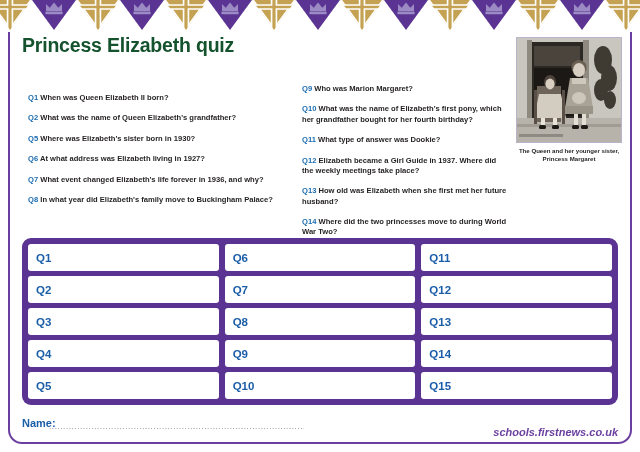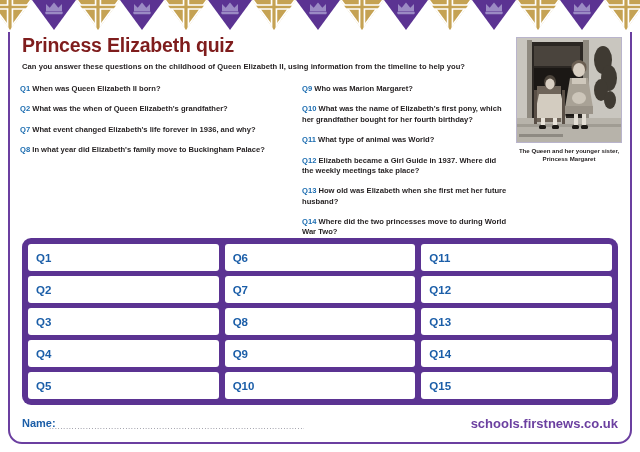--- a/index.html
+++ b/index.html
@@ -53,39 +53,39 @@
     left: 0; top: 0;
     width: 640px; height: 452px;
     z-index: 6;
   }
   #title {
     position: absolute;
     left: 22px;
     top: 34px;
     font-size: 19.5px;
     font-weight: bold;
-    color: #7f1d1d;
+    color: #14532d;
     letter-spacing: -0.2px;
   }
   #subtitle {
     position: absolute;
     left: 22px;
     top: 62px;
     font-size: 7.6px;
     font-weight: bold;
     color: #231f20;
     letter-spacing: 0.05px;
   }
 
   
   .qcol {
     position: absolute;
     top: 84px;
   }
-  #qcol-left  { left: 20px;  width: 278px; }
+  #qcol-left  { left: 28px;  width: 278px; margin-top: 9px; }
   #qcol-right { left: 302px; width: 205px; }
 
   .q-item {
     font-size: 7.6px;
     color: #231f20;
     line-height: 1.35;
     margin-bottom: 10.2px;
     font-weight: 600;
   }
   .q-num {
@@ -178,24 +178,25 @@
     font-size: 8px;
     color: #6b6b7a;
     letter-spacing: 0.6px;
     overflow: hidden;
     white-space: nowrap;
     line-height: 1;
   }
   #site-url {
     position: absolute;
     right: 0;
-    top: 2px;
-    font-size: 13px;
+    top: 12px;
+    font-size: 11px;
     font-weight: bold;
     color: #6b3fa0;
+    font-style: italic;
   }
 </style>
 </head>
 <body>
 
 <div id="page">
 
   <div id="card-border"></div>
 
   <div id="bunting">
@@ -240,33 +241,34 @@
         <use href="#uj" x="516" y="0"></use>
           <use href="#cr" x="560" y="0"></use>
         <use href="#uj" x="604" y="0"></use>
       </g>
     </svg>
   </div>
 
   <div id="content">
 
     <div id="title">Princess Elizabeth quiz</div>
-    <div id="subtitle">Can you answer these questions on the childhood of Queen Elizabeth II, using information from the timeline to help you?</div>
 
     <div class="qcol" id="qcol-left">
       <div class="q-item"><span class="q-num">Q1</span> <span>When was Queen Elizabeth II born?</span></div>
-      <div class="q-item"><span class="q-num">Q2</span> <span>What was the when of Queen Elizabeth's grandfather?</span></div>
+      <div class="q-item"><span class="q-num">Q2</span> <span>What was the name of Queen Elizabeth's grandfather?</span></div>
+      <div class="q-item"><span class="q-num">Q5</span> <span>Where was Elizabeth's sister born in 1930?</span></div>
+      <div class="q-item"><span class="q-num">Q6</span> <span>At what address was Elizabeth living in 1927?</span></div>
       <div class="q-item"><span class="q-num">Q7</span> <span>What event changed Elizabeth's life forever in 1936, and why?</span></div>
       <div class="q-item"><span class="q-num">Q8</span> <span>In what year did Elizabeth's family move to Buckingham Palace?</span></div>
     </div>
 
     <div class="qcol" id="qcol-right">
       <div class="q-item"><span class="q-num">Q9</span> <span>Who was Marion Margaret?</span></div>
       <div class="q-item"><span class="q-num">Q10</span> <span>What was the name of Elizabeth's first pony, which her grandfather bought for her fourth birthday?</span></div>
-      <div class="q-item"><span class="q-num">Q11</span> <span>What type of animal was World?</span></div>
+      <div class="q-item"><span class="q-num">Q11</span> <span>What type of answer was Dookie?</span></div>
       <div class="q-item"><span class="q-num">Q12</span> <span>Elizabeth became a Girl Guide in 1937. Where did the weekly meetings take place?</span></div>
       <div class="q-item"><span class="q-num">Q13</span> <span>How old was Elizabeth when she first met her future husband?</span></div>
       <div class="q-item"><span class="q-num">Q14</span> <span>Where did the two princesses move to during World War Two?</span></div>
       <div class="q-item"><span class="q-num">Q15</span> <span>Describe Elizabeth's first public speech in 1940.</span></div>
     </div>
 
     <div id="photo-block">
       <div id="photo-frame">
         <svg width="104" height="104" viewBox="0 0 104 104" xmlns="http://www.w3.org/2000/svg">
           <rect width="104" height="104" fill="#c9c6bf"></rect>

